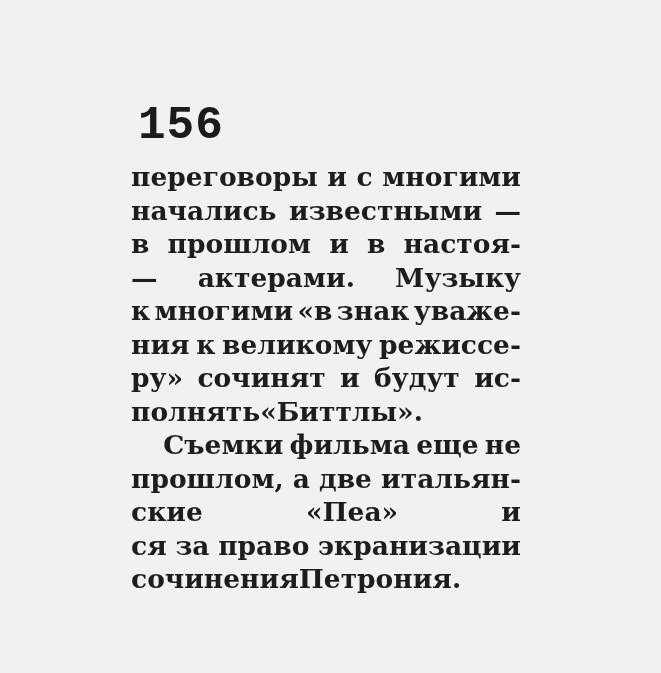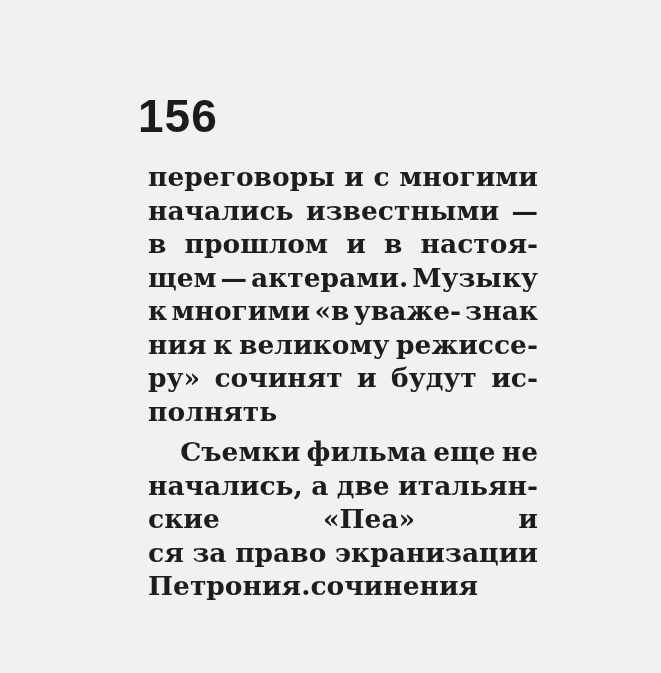--- a/index.html
+++ b/index.html
@@ -16,44 +16,44 @@
   .page {
     position: relative;
     width: 661px;
     height: 673px;
     background: #f2f1ef;
     box-sizing: border-box;
   }
   .page-number {
     position: absolute;
     left: 138px;
-    top: 92px;
-    font-family: Liberation Sans, sans-serif;
+    top: 102px;
+    font-family: Liberation Mono, monospace;
     font-weight: 700;
     font-size: 46px;
     line-height: 48px;
     color: #1b1b1b;
     letter-spacing: 1px;
   }
   .column {
     position: absolute;
-    left: 148px;
+    left: 131px;
     top: 160px;
     width: 390px;
   }
   .para {
     font-family: "DejaVu Serif", serif;
     font-weight: 700;
     font-size: 26.5px;
     line-height: 33.5px;
     color: #1d1d1d;
     margin: 0;
   }
   .para + .para {
-    margin-top: 7px;
+    margin-top: 0;
   }
   .line {
     display: flex;
     white-space: pre;
     letter-spacing: 0px;
   }
   
   .line.justify {
     justify-content: space-between;
   }
@@ -71,27 +71,27 @@
 </head>
 <body>
 
 <div class="page">
   <div class="page-number">156</div>
   <div class="column" id="text-column">
       <div class="para">
         <div class="line justify"><span class="w">переговоры</span><span class="w">и</span><span class="w">с</span><span class="w">многими</span></div>
         <div class="line justify"><span class="w">начались</span><span class="w">известными</span><span class="w">—</span></div>
         <div class="line justify"><span class="w">в</span><span class="w">прошлом</span><span class="w">и</span><span class="w">в</span><span class="w">настоя-</span></div>
-        <div class="line justify"><span class="w">щем</span><span class="w">—</span><span class="w">актерами.</span><span class="w">Музыку</span></div>
-        <div class="line justify"><span class="w">к</span><span class="w">многими</span><span class="w">«в</span><span class="w">уваже-</span><span class="w">знак</span></div>
+        <div class="line justify"><span class="w">—</span><span class="w">актерами.</span><span class="w">Музыку</span></div>
+        <div class="line justify"><span class="w">к</span><span class="w">многими</span><span class="w">«в</span><span class="w">знак</span><span class="w">уваже-</span></div>
         <div class="line justify"><span class="w">ния</span><span class="w">к</span><span class="w">великому</span><span class="w">режиссе-</span></div>
         <div class="line justify"><span class="w">ру»</span><span class="w">сочинят</span><span class="w">и</span><span class="w">будут</span><span class="w">ис-</span></div>
-        <div class="line left"><span class="w">полнять</span> </div>
+        <div class="line left"><span class="w">полнять</span> <span class="w">«Биттлы».</span></div>
       </div>
       <div class="para">
         <div class="line justify"><span class="indent"></span><span class="w">Съемки</span><span class="w">фильма</span><span class="w">еще</span><span class="w">не</span></div>
-        <div class="line justify"><span class="w">начались,</span><span class="w">а</span><span class="w">две</span><span class="w">итальян-</span></div>
+        <div class="line justify"><span class="w">прошлом,</span><span class="w">а</span><span class="w">две</span><span class="w">итальян-</span></div>
         <div class="line justify"><span class="w">ские</span><span class="w">«Пеа»</span><span class="w">и</span></div>
         <div class="line justify"><span class="w">ся</span><span class="w">за</span><span class="w">право</span><span class="w">экранизации</span></div>
-        <div class="line left"><span class="w">Петрония.</span> <span class="w">сочинения</span></div>
+        <div class="line left"><span class="w">сочинения</span> <span class="w">Петрония.</span></div>
       </div>
     </div>
 </div>
 
 </body></html>

